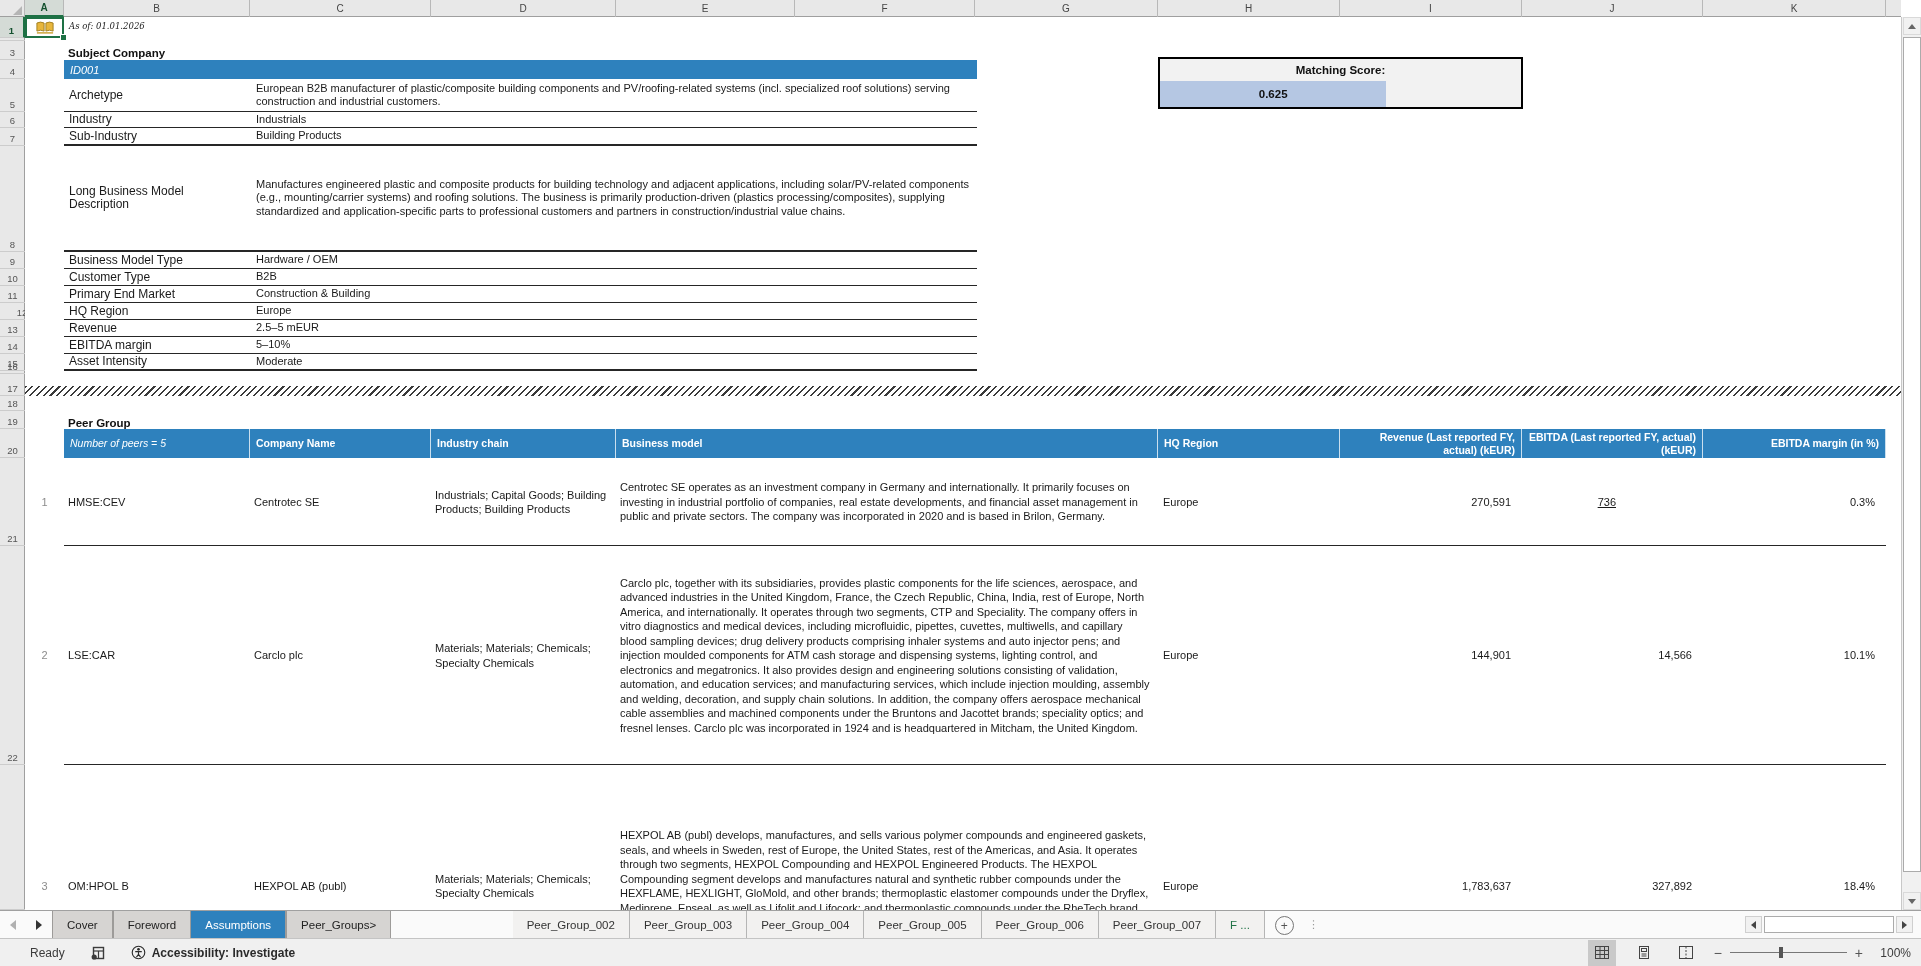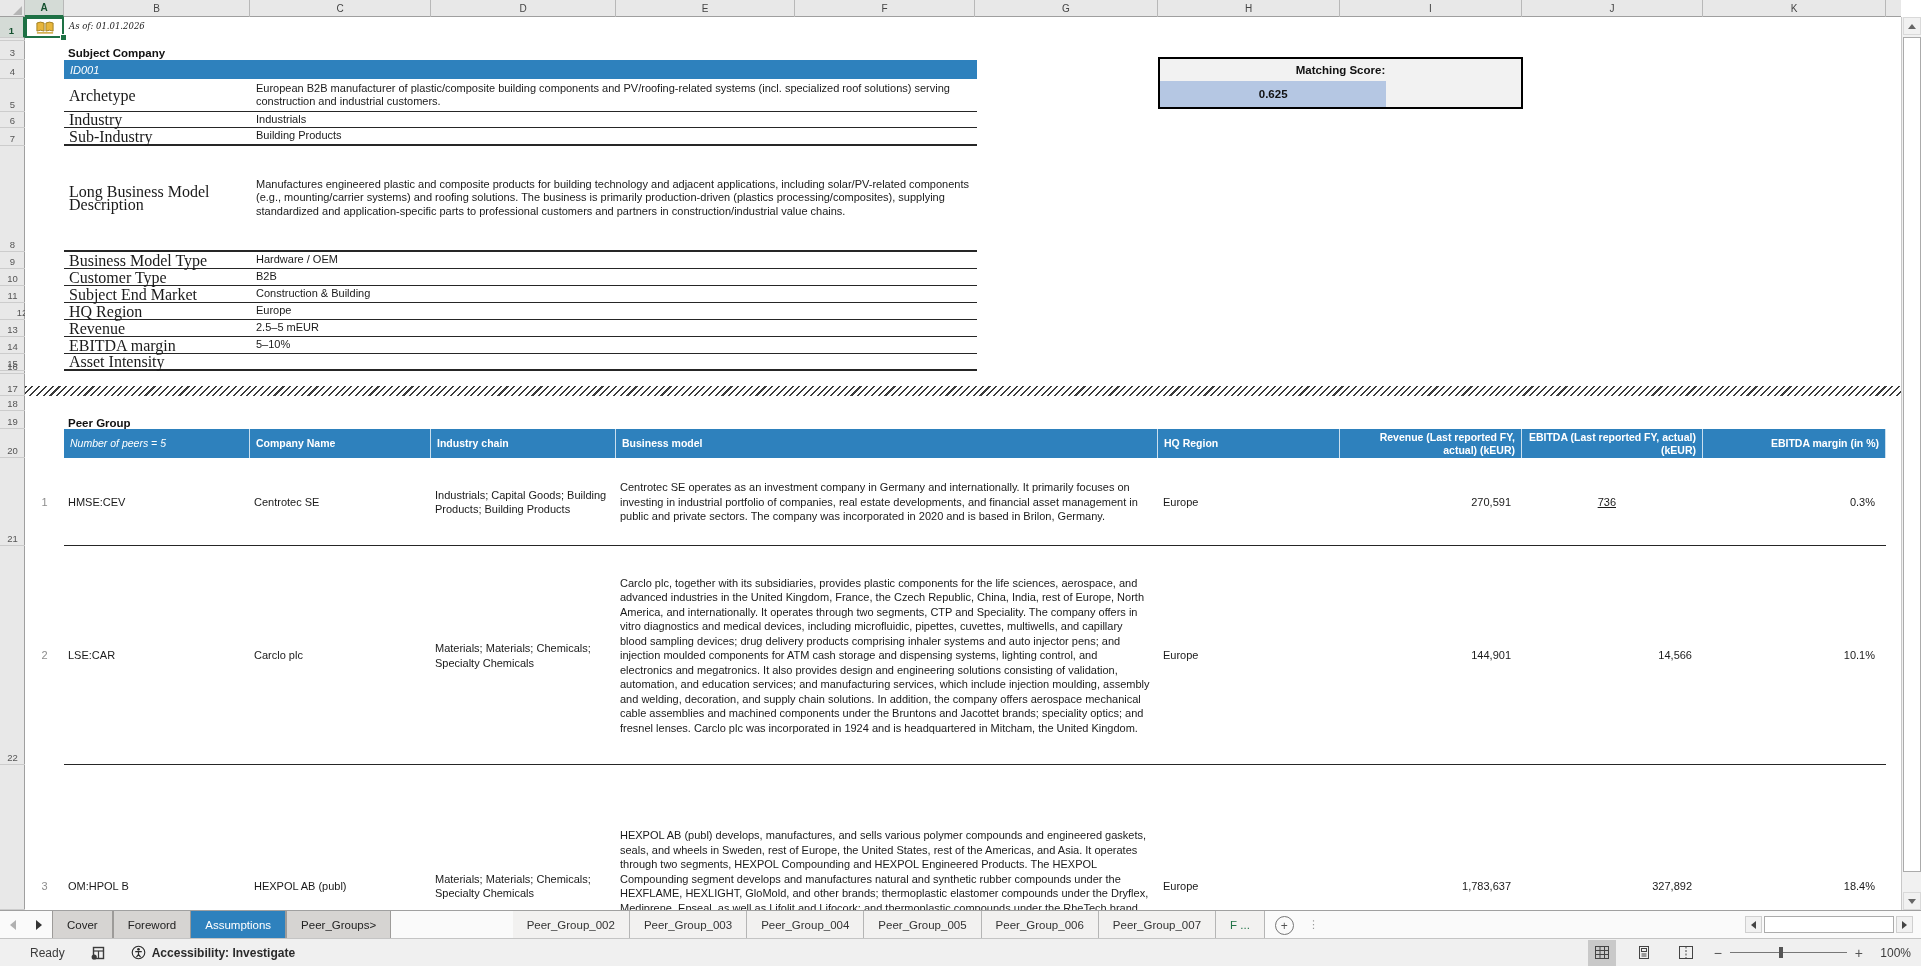--- a/index.html
+++ b/index.html
@@ -28,21 +28,21 @@
           box-sizing:border-box;display:flex;align-items:center;justify-content:center;background:#fff;}
   #a1handle{position:absolute;left:35px;top:17px;width:5px;height:5px;background:#1e7145;border:1px solid #fff;}
   #asof{position:absolute;left:44px;top:4px;font-family:"DejaVu Serif",serif;font-style:italic;
         font-size:8.5px;color:#222;}
   .sectitle{position:absolute;left:43px;height:18px;display:flex;align-items:flex-end;
             font-size:11.5px;font-weight:bold;color:#111;}
   #idbar{position:absolute;left:39px;top:43px;width:913px;height:19px;background:var(--blue,#2e81bd);
          color:#fff;font-style:italic;font-size:11px;display:flex;align-items:center;padding-left:6px;box-sizing:border-box;}
   .subj-row{position:absolute;left:39px;width:913px;box-sizing:border-box;}
   .subj-label{position:absolute;left:5px;top:0;bottom:0;width:176px;display:flex;align-items:center;
-              font-size:16px;line-height:13px;font-family:Liberation Serif, serif;}
+              font-size:12px;line-height:13px;}
   .subj-value{position:absolute;left:192px;right:6px;top:0;bottom:0;display:flex;align-items:center;
               font-size:11px;line-height:13.5px;}
   
   #scorebox{position:absolute;left:1133px;top:40px;width:365px;height:52px;border:2px solid #000;
             background:#f2f2f2;box-sizing:border-box;}
   #scorelabel{height:22px;display:flex;align-items:center;justify-content:center;
               font-size:11.5px;font-weight:bold;color:#111;}
   #scorerow{position:relative;height:26px;}
   #scorefill{position:absolute;left:0;top:0;bottom:0;background:var(--fill,#b5c7e3);
              display:flex;align-items:center;justify-content:center;font-size:11.5px;font-weight:bold;color:#111;}
@@ -189,37 +189,38 @@
         </div>
         <div class="subj-row" style="top: 235px; height: 17px; border-bottom: 1px solid rgb(38, 38, 38);">
           <div class="subj-label">Business Model Type</div>
           <div class="subj-value">Hardware / OEM</div>
         </div>
         <div class="subj-row" style="top: 252px; height: 17px; border-bottom: 1px solid rgb(38, 38, 38);">
           <div class="subj-label">Customer Type</div>
           <div class="subj-value">B2B</div>
         </div>
         <div class="subj-row" style="top: 269px; height: 17px; border-bottom: 1px solid rgb(38, 38, 38);">
-          <div class="subj-label">Subject End Market</div>
+          <div class="subj-label">Primary End Market</div>
           <div class="subj-value">Construction &amp; Building</div>
         </div>
         <div class="subj-row" style="top: 286px; height: 17px; border-bottom: 1px solid rgb(38, 38, 38);">
           <div class="subj-label">HQ Region</div>
           <div class="subj-value">Europe</div>
         </div>
         <div class="subj-row" style="top: 303px; height: 17px; border-bottom: 1px solid rgb(38, 38, 38);">
           <div class="subj-label">Revenue</div>
           <div class="subj-value">2.5–5 mEUR</div>
         </div>
         <div class="subj-row" style="top: 320px; height: 17px; border-bottom: 1px solid rgb(38, 38, 38);">
           <div class="subj-label">EBITDA margin</div>
           <div class="subj-value">5–10%</div>
         </div>
         <div class="subj-row" style="top: 337px; height: 17px; border-bottom: 2px solid rgb(38, 38, 38);">
           <div class="subj-label">Asset Intensity</div>
+          <div class="subj-value">Moderate</div>
         </div>
       </div>
 
     <div id="scorebox">
       <div id="scorelabel">Matching Score:</div>
       <div id="scorerow">
         <div id="scorefill" style="width: 62.7%;">0.625</div>
       </div>
     </div>
 

